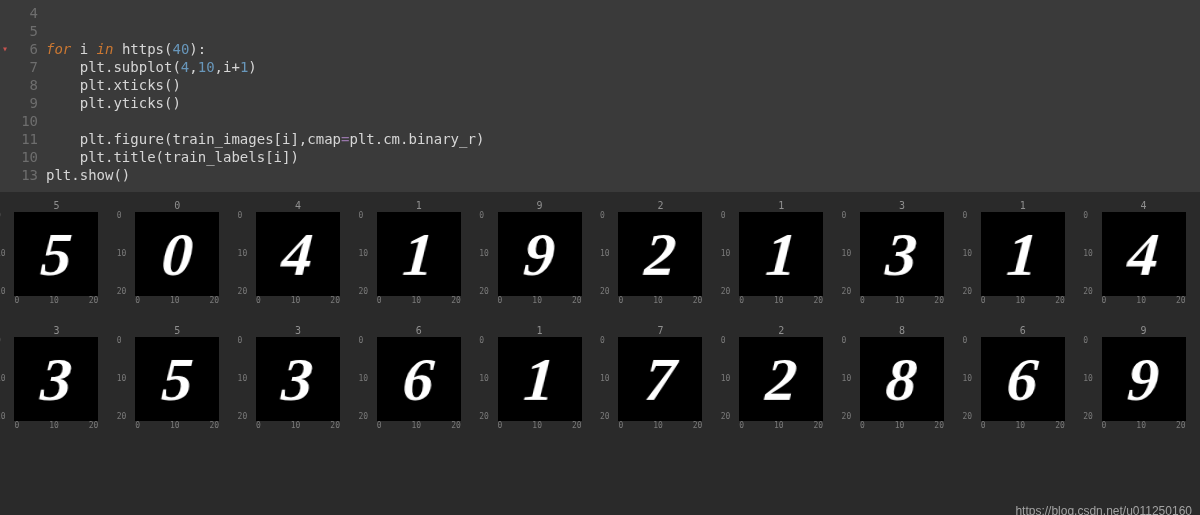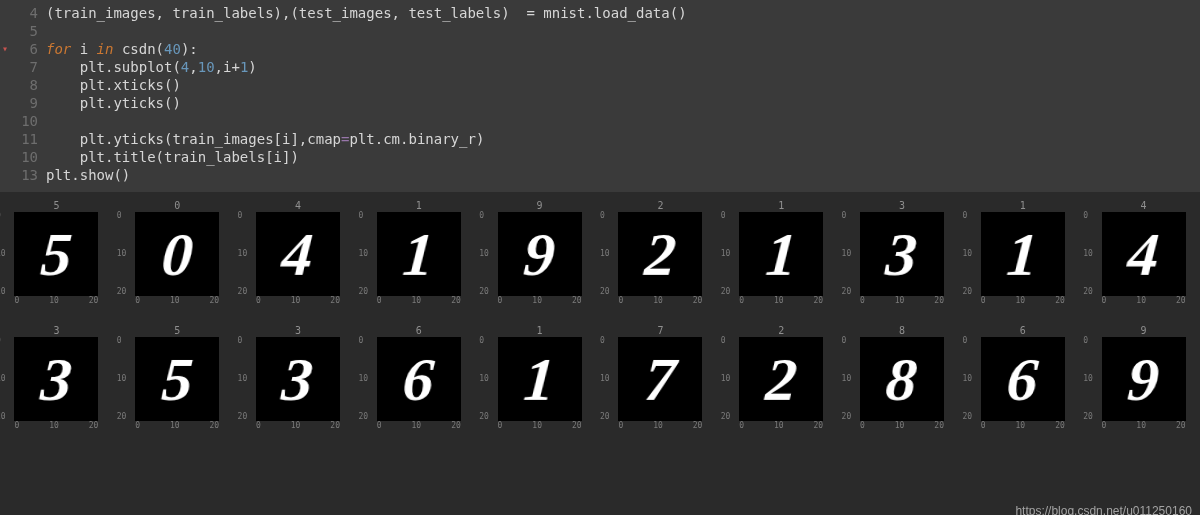--- a/index.html
+++ b/index.html
@@ -29,28 +29,28 @@
   .xt{display:flex;justify-content:space-between;width:84px;margin:0 auto;font-size:8px;color:#7a7a7a;}
   
   .wm{position:absolute;right:8px;bottom:4px;color:#b9b9b9;font-family:Arial,Helvetica,sans-serif;font-size:12px;opacity:.85;}
 </style>
 </head>
 <body>
 
 <div class="wrap">
 
   <div class="code" id="code-editor">
-      <div class="row"><div class="gutmark"></div><div class="gut">4</div><div class="src"><span class="src">(train_images, train_labels),(test_images, test_labels)  = mnist.load_data()</span></div></div>
+      <div class="row"><div class="gutmark"></div><div class="gut">4</div></div>
       <div class="row"><div class="gutmark"></div><div class="gut">5</div></div>
-      <div class="row"><div class="gutmark">▾</div><div class="gut">6</div><div class="src"><span class="kw">for </span><span class="src">i </span><span class="kw">in </span><span class="src">csdn</span><span class="paren">(</span><span class="num">40</span><span class="paren">):</span></div></div>
+      <div class="row"><div class="gutmark">▾</div><div class="gut">6</div><div class="src"><span class="kw">for </span><span class="src">i </span><span class="kw">in </span><span class="src">https</span><span class="paren">(</span><span class="num">40</span><span class="paren">):</span></div></div>
       <div class="row"><div class="gutmark"></div><div class="gut">7</div><div class="src"><span class="src">    plt.subplot(</span><span class="num">4</span><span class="src">,</span><span class="num">10</span><span class="src">,i</span><span class="op">+</span><span class="num">1</span><span class="paren">)</span></div></div>
       <div class="row"><div class="gutmark"></div><div class="gut">8</div><div class="src"><span class="src">    plt.xticks()</span></div></div>
       <div class="row"><div class="gutmark"></div><div class="gut">9</div><div class="src"><span class="src">    plt.yticks()</span></div></div>
       <div class="row"><div class="gutmark"></div><div class="gut">10</div></div>
-      <div class="row"><div class="gutmark"></div><div class="gut">11</div><div class="src"><span class="src">    plt.yticks(train_images[i],cmap</span><span class="assign">=</span><span class="src">plt.cm.binary_r)</span></div></div>
+      <div class="row"><div class="gutmark"></div><div class="gut">11</div><div class="src"><span class="src">    plt.figure(train_images[i],cmap</span><span class="assign">=</span><span class="src">plt.cm.binary_r)</span></div></div>
       <div class="row"><div class="gutmark"></div><div class="gut">10</div><div class="src"><span class="src">    plt.title(train_labels[i])</span></div></div>
       <div class="row"><div class="gutmark"></div><div class="gut">13</div><div class="src"><span class="src">plt.show()</span></div></div>
     </div>
 
   <div class="output">
     <div class="grid" id="mnist-grid">
         <div class="cell">
           <div class="title">5</div>
           <div class="imgbox">
             <div class="yt">

